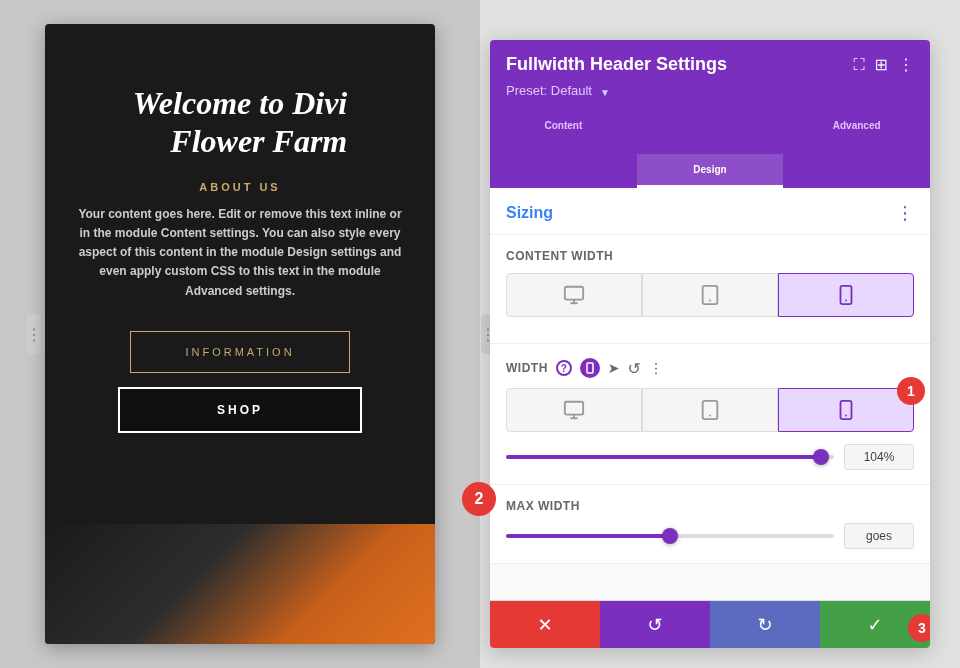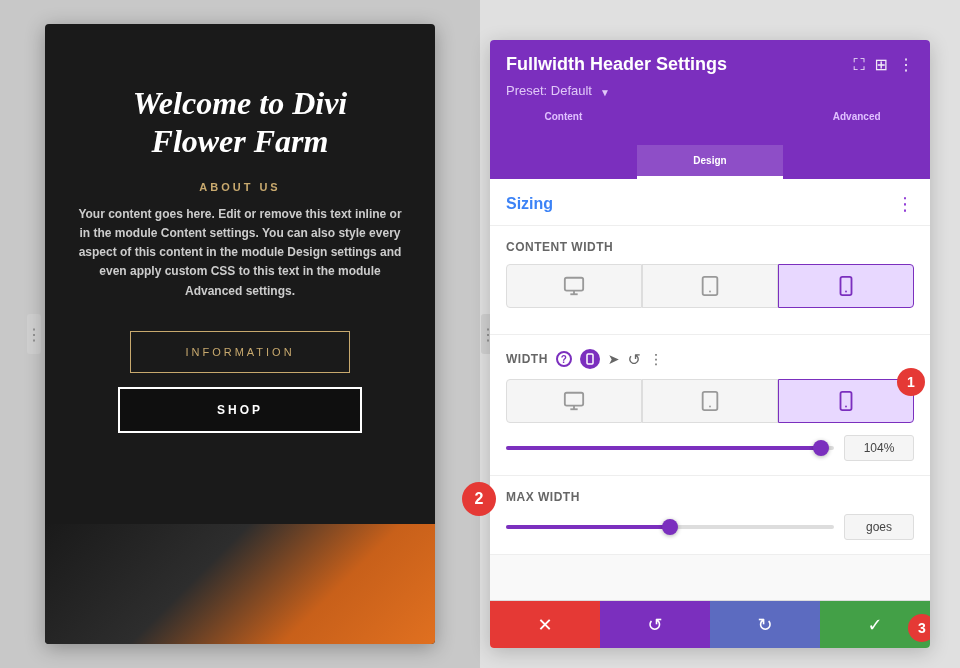--- a/index.html
+++ b/index.html
@@ -80,21 +80,21 @@
       content: '⋮';
       color: #888;
       font-size: 16px;
     }
 
     .welcome-title {
       font-family: Georgia, serif;
       font-style: italic;
       font-size: 32px;
       color: #fff;
-      text-align: center;
+      text-align: right;
       line-height: 1.2;
       margin-bottom: 20px;
     }
 
     .about-us-label {
       font-size: 11px;
       font-weight: 700;
       letter-spacing: 3px;
       color: #c8a96e;
       text-transform: uppercase;
@@ -208,21 +208,21 @@
     .header-icon {
       color: #fff;
       font-size: 16px;
       cursor: pointer;
       opacity: 0.9;
     }
 
     .preset-row {
       color: #e0c8f8;
       font-size: 13px;
-      margin-bottom: 3px;
+      margin-bottom: 12px;
       display: flex;
       align-items: flex-end;
       gap: 8px;
     }
 
     .preset-arrow {
       font-size: 10px;
     }
 
     .panel-tabs {

